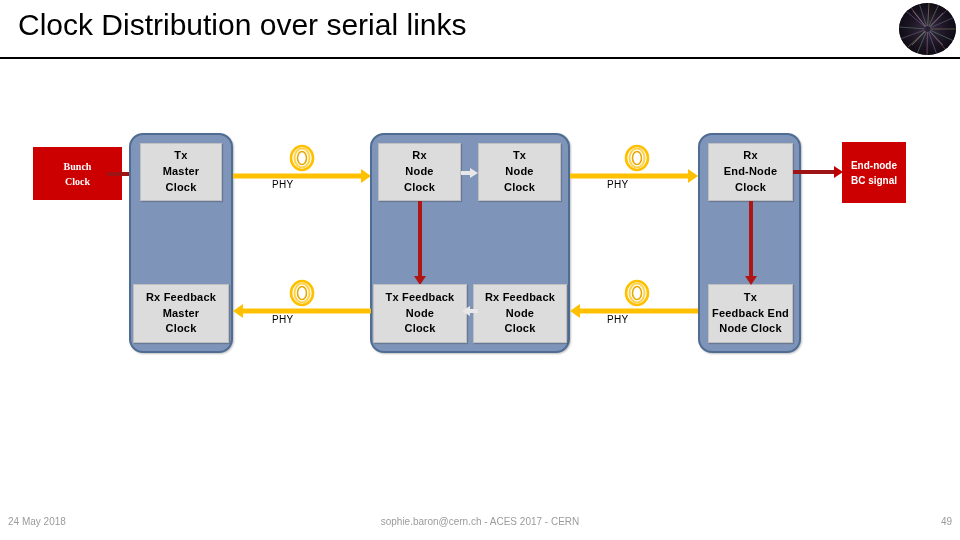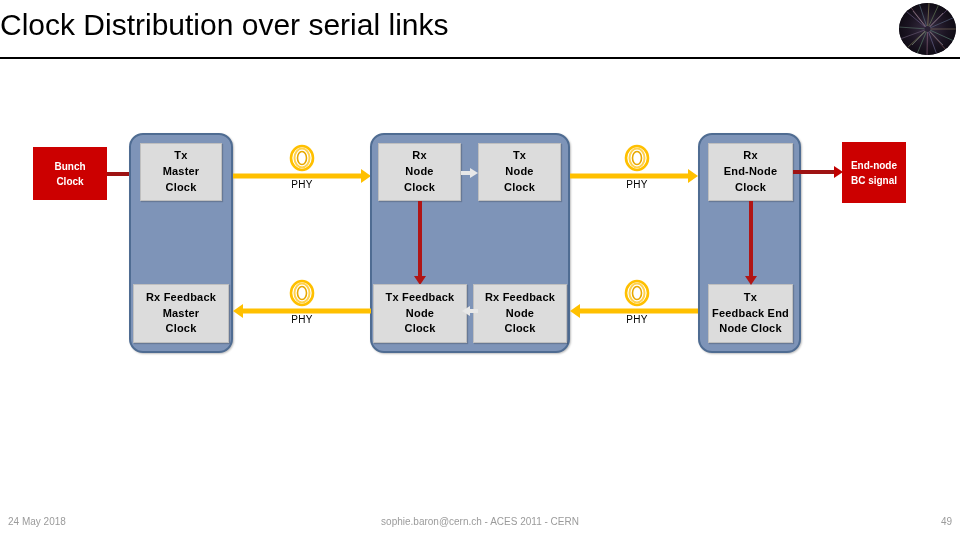--- a/index.html
+++ b/index.html
@@ -11,21 +11,21 @@
     width: 960px;
     height: 540px;
     position: relative;
     overflow: hidden;
     font-family: "Liberation Sans", sans-serif;
   }
 
   
   #slide-title {
     position: absolute;
-    left: 0;
+    left: 18px;
     top: 8px;
     font-size: 30px;
     font-weight: 400;
     color: #000000;
     letter-spacing: 0px;
     white-space: nowrap;
   }
   #title-rule {
     position: absolute;
     left: 0px;
@@ -181,21 +181,21 @@
   .phy-loop {
     position: absolute;
     width: 30px;
     height: 30px;
   }
   .phy-loop svg { display: block; }
   .phy-label {
     position: absolute;
     font-size: 10px;
     color: #000000;
-    text-align: center;
+    text-align: left;
     white-space: nowrap;
     letter-spacing: 0.3px;
   }
 
   
   .footer-text {
     position: absolute;
     font-size: 10px;
     color: #9B9B9B;
     white-space: nowrap;
@@ -244,21 +244,21 @@
       <line x1="28.5" y1="26" x2="44" y2="10" stroke="#a0908f"></line>
       <line x1="28.5" y1="26" x2="44" y2="42" stroke="#8f90a0"></line>
       <line x1="28.5" y1="26" x2="13" y2="42" stroke="#90a08f"></line>
     </g>
     <circle cx="28.5" cy="26" r="3" fill="#2a2135"></circle>
   </svg>
 </div>
 
 <div id="diagram">
 
-  <div class="red-box" style="left:33px; top:147px; width:74px; height:53px;">
+  <div class="red-box" style="left:33px; top:147px; width:89px; height:53px;font-family:Liberation Serif, serif;">
     <span style="white-space:pre-line;">Bunch
 Clock</span>
   </div>
 
   <div class="red-arrow-h" style="left:107px; top:168px; width:34px; height:12px;">
     <div class="shaft" style="width:26px;"></div>
     <div class="head"></div>
   </div>
 
   <div class="node-container" style="left:129px; top:133px; width:104px; height:220px;"></div>
@@ -393,14 +393,14 @@
   </div>
 
   <div class="red-box" style="left:842px; top:142px; width:64px; height:61px;">
     <span style="white-space:pre-line;">End-node
 BC signal</span>
   </div>
 
 </div>
 
 <div class="footer-text" id="footer-date">24 May 2018</div>
-<div class="footer-text" id="footer-center">sophie.baron@cern.ch - ACES 2011 - CERN</div>
+<div class="footer-text" id="footer-center">sophie.baron@cern.ch - ACES 2017 - CERN</div>
 <div class="footer-text" id="footer-page">49</div>
 
 </body></html>

